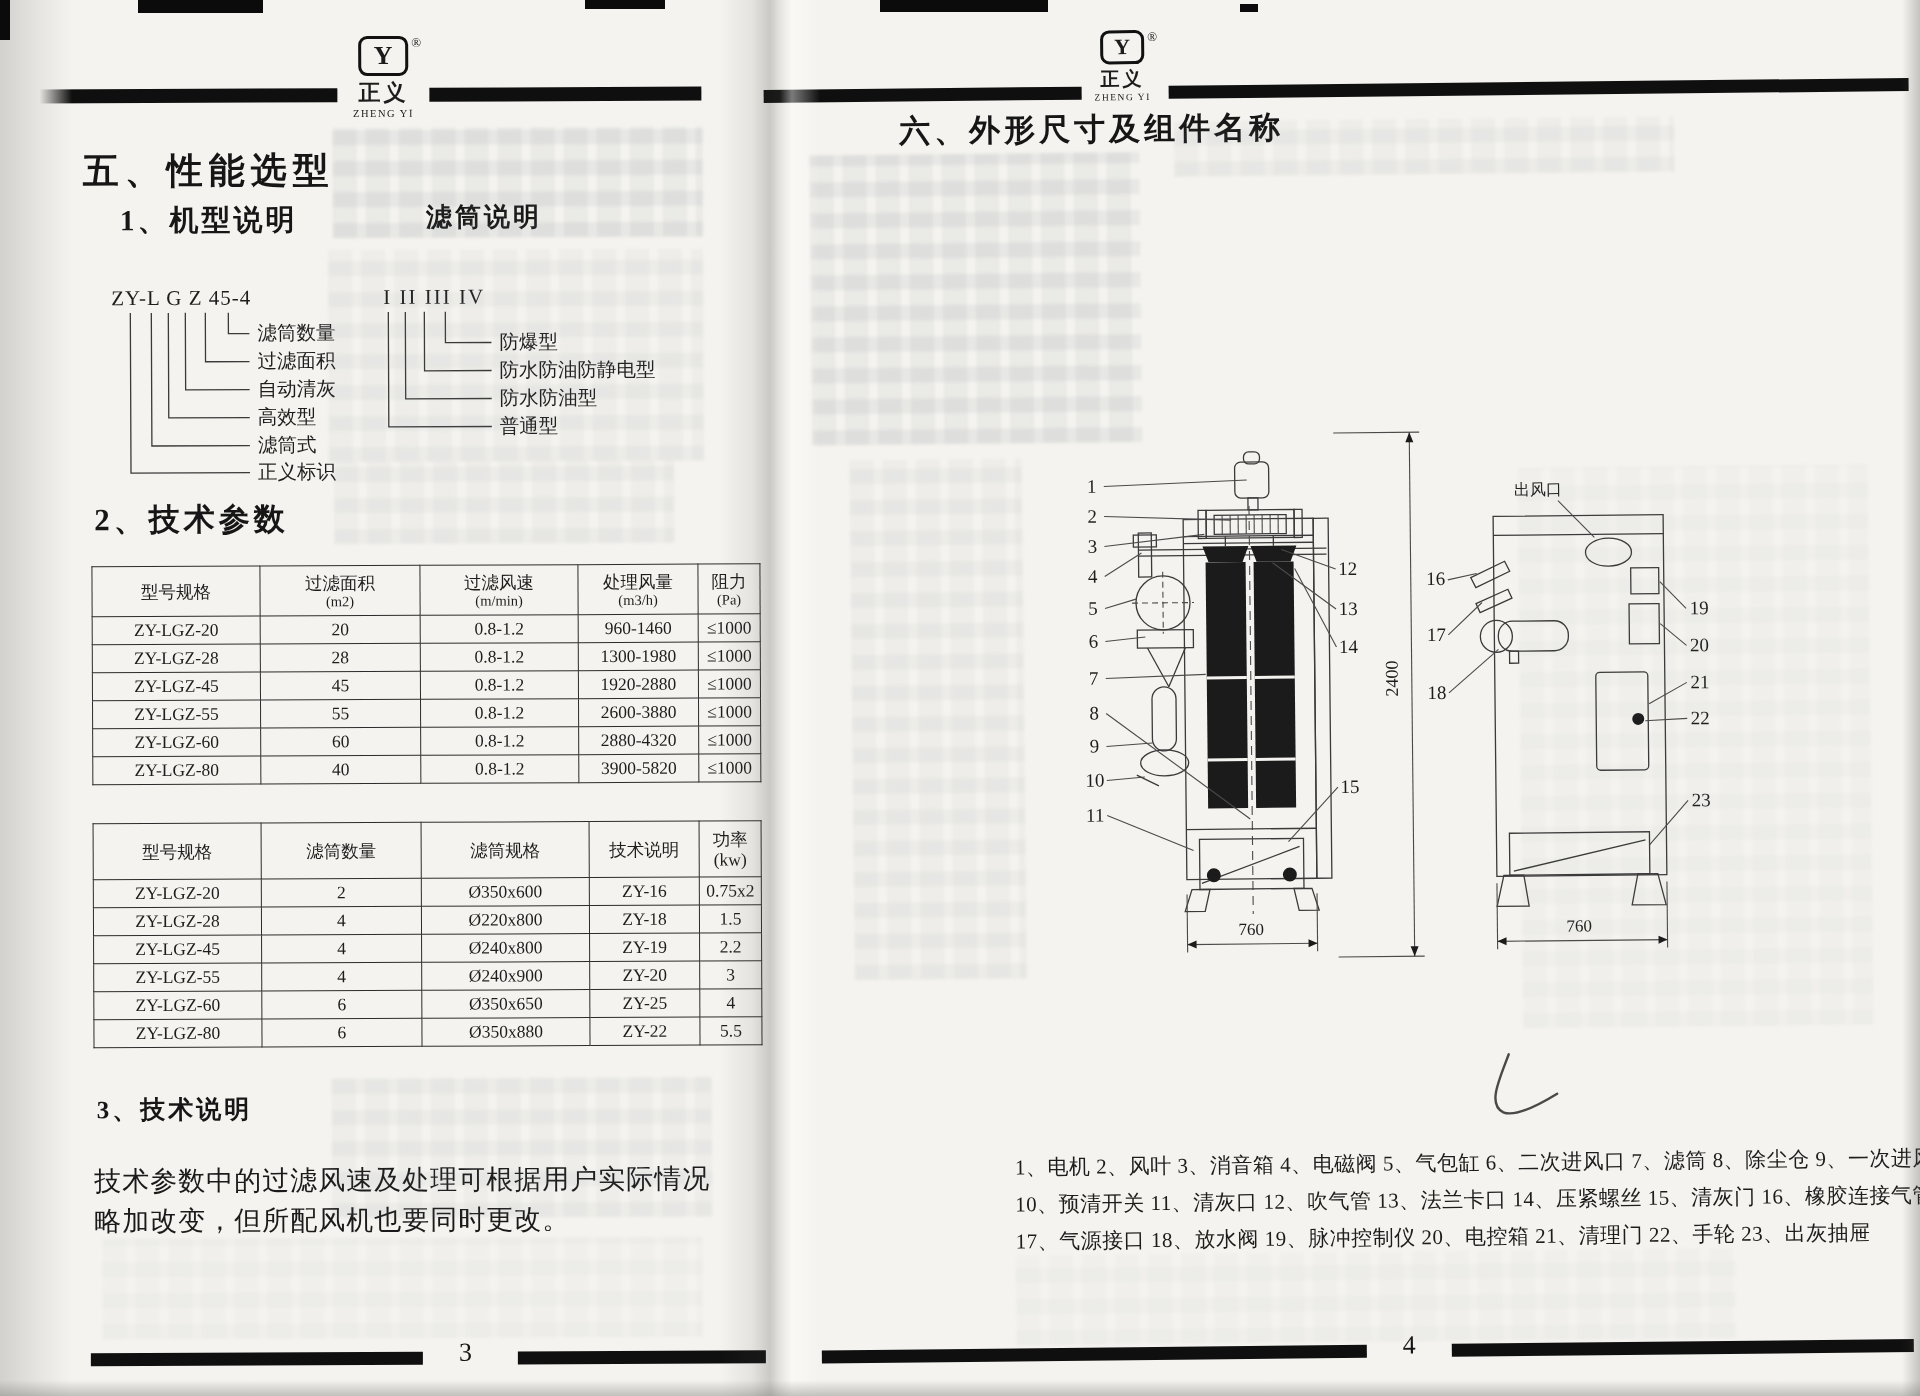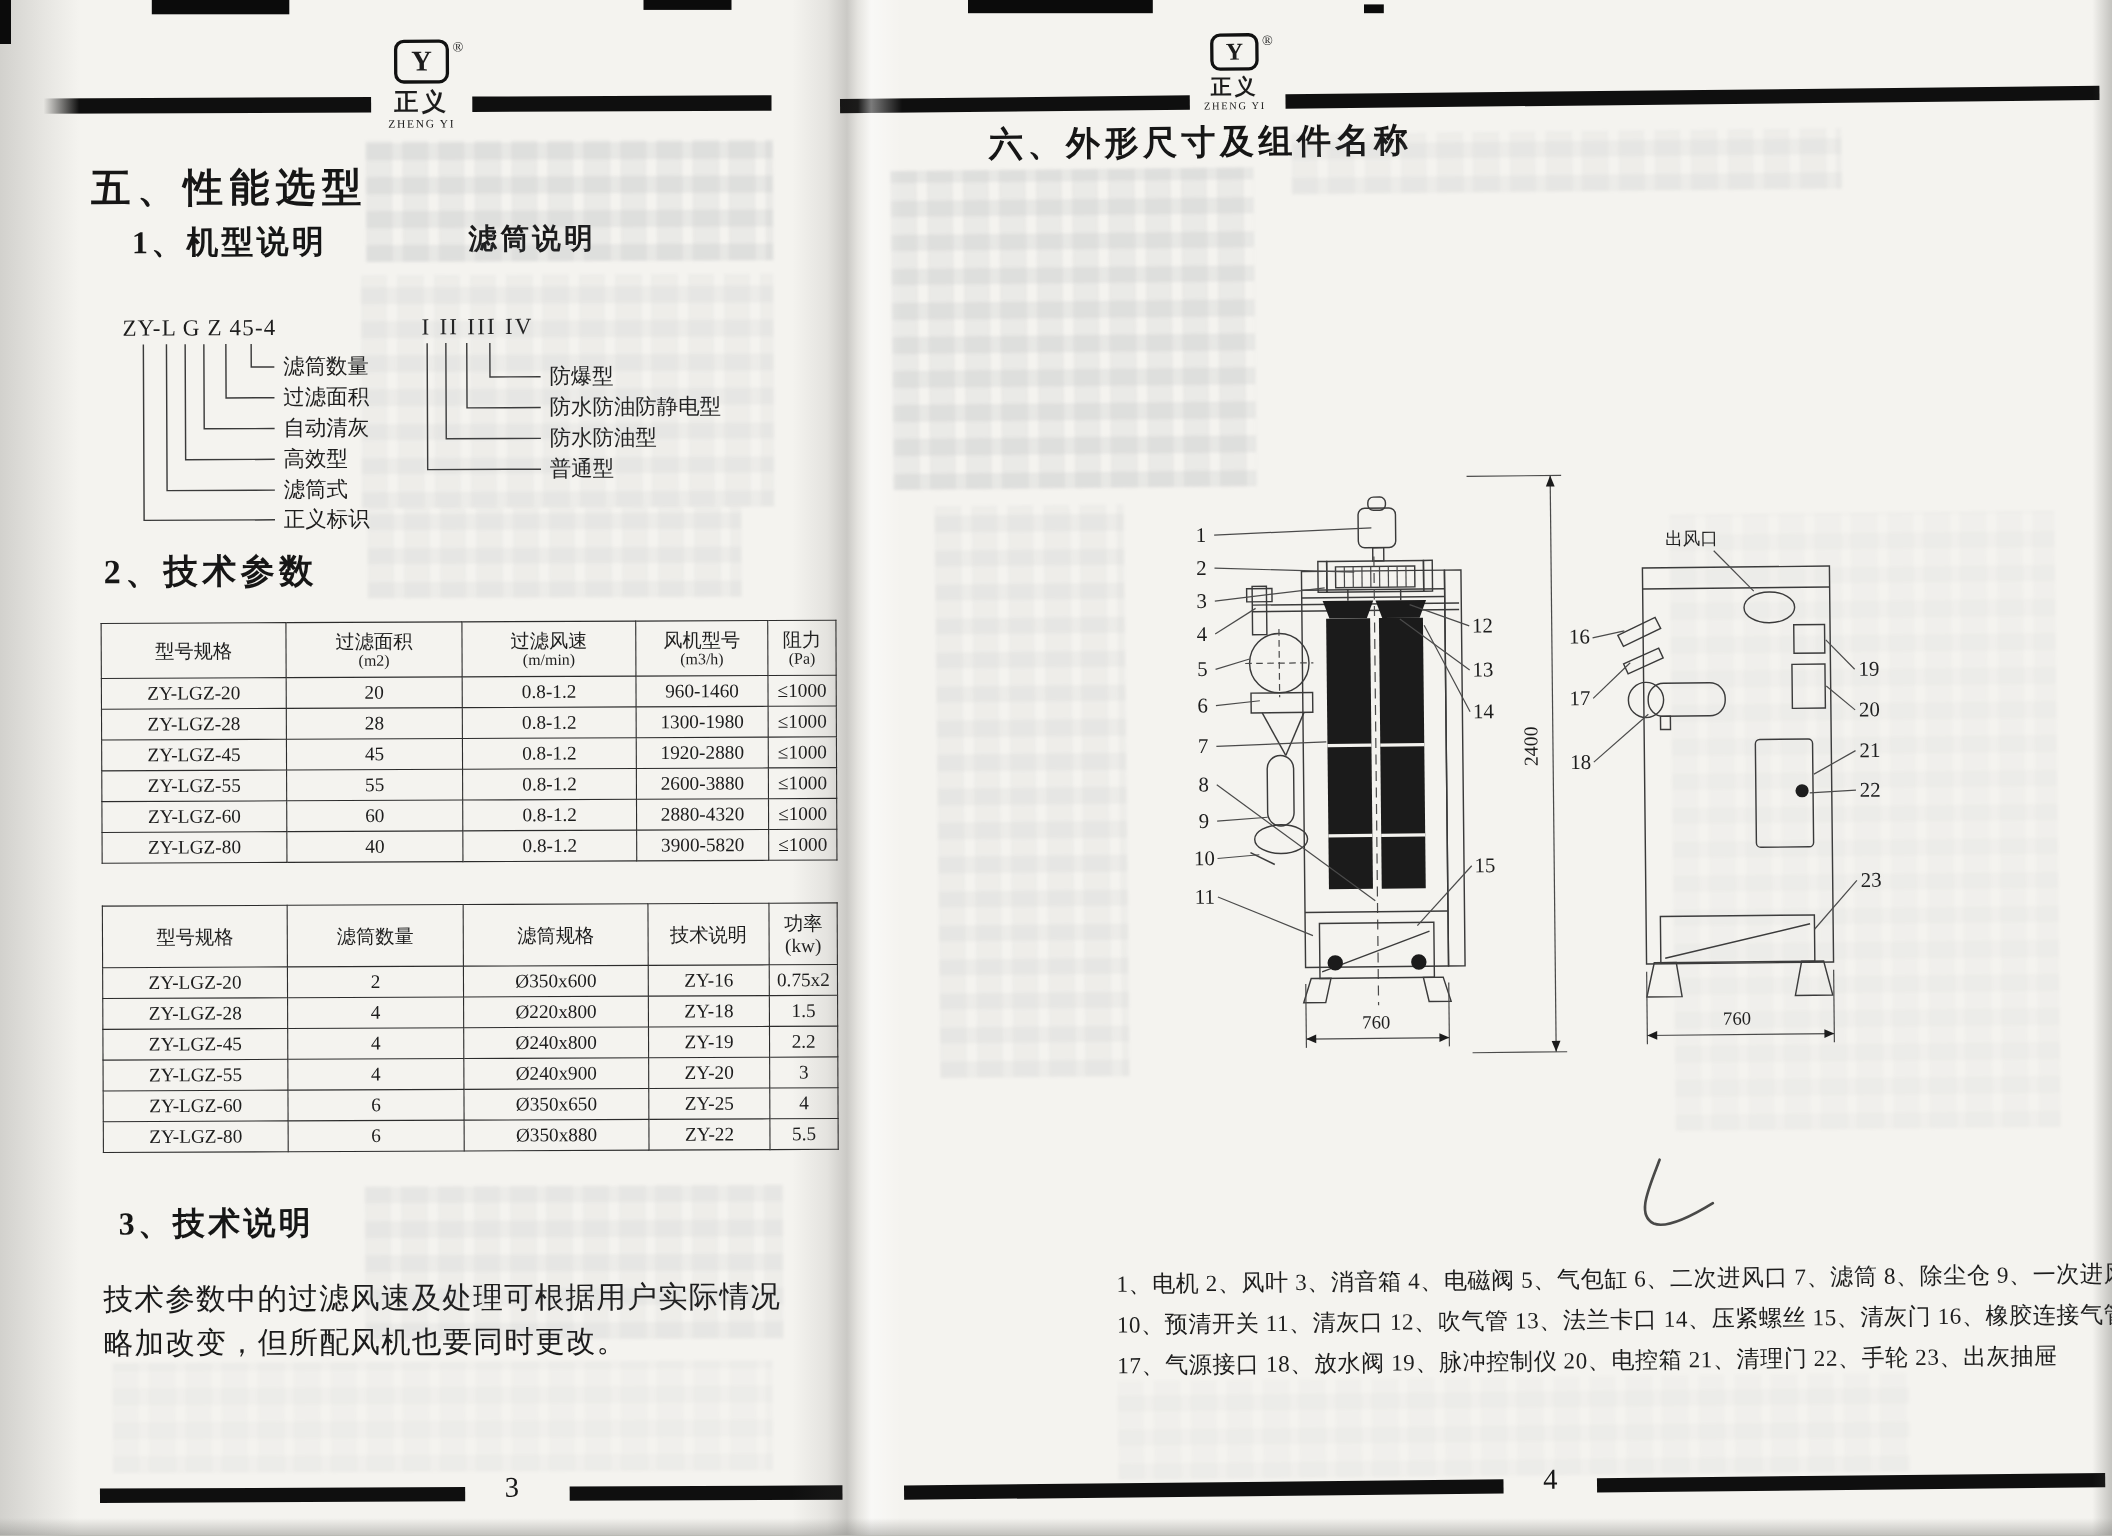--- a/index.html
+++ b/index.html
@@ -132,21 +132,21 @@
         <td class="hd">型号规格</td>
         <td>
           <div class="hd">过滤面积</div>
           <div class="unit">(m2)</div>
         </td>
         <td>
           <div class="hd">过滤风速</div>
           <div class="unit">(m/min)</div>
         </td>
         <td>
-          <div class="hd">风机型号</div>
+          <div class="hd">处理风量</div>
           <div class="unit">(m3/h)</div>
         </td>
         <td>
           <div class="hd">阻力</div>
           <div class="unit">(Pa)</div>
         </td>
       </tr>
       <tr style="height:28px;">
         <td>ZY-LGZ-20</td>
         <td>20</td>
@@ -246,21 +246,21 @@
       <tr style="height:28px;">
         <td>ZY-LGZ-80</td>
         <td>6</td>
         <td>Ø350x880</td>
         <td>ZY-22</td>
         <td>5.5</td>
       </tr>
     </tbody>
       </table>
 
-    <div class="h1" style="left:95px;top:1092px;font-size:29px;letter-spacing:3px;margin-left:11px;">3、技术说明</div>
+    <div class="h1" style="left:95px;top:1092px;font-size:25px;letter-spacing:3px;">3、技术说明</div>
     <div class="body-line" style="left:92px;top:1162px;">技术参数中的过滤风速及处理可根据用户实际情况</div>
     <div class="body-line" style="left:92px;top:1202px;">略加改变，但所配风机也要同时更改。</div>
 
     <div class="bar" style="left:88px;top:1352px;width:332px;height:13px;"></div>
     <div class="pagenum" style="left:456px;top:1338px;">3</div>
     <div class="bar" style="left:515px;top:1352px;width:248px;height:13px;"></div>
   </div>
 
   <div class="page page-right abs">
 

